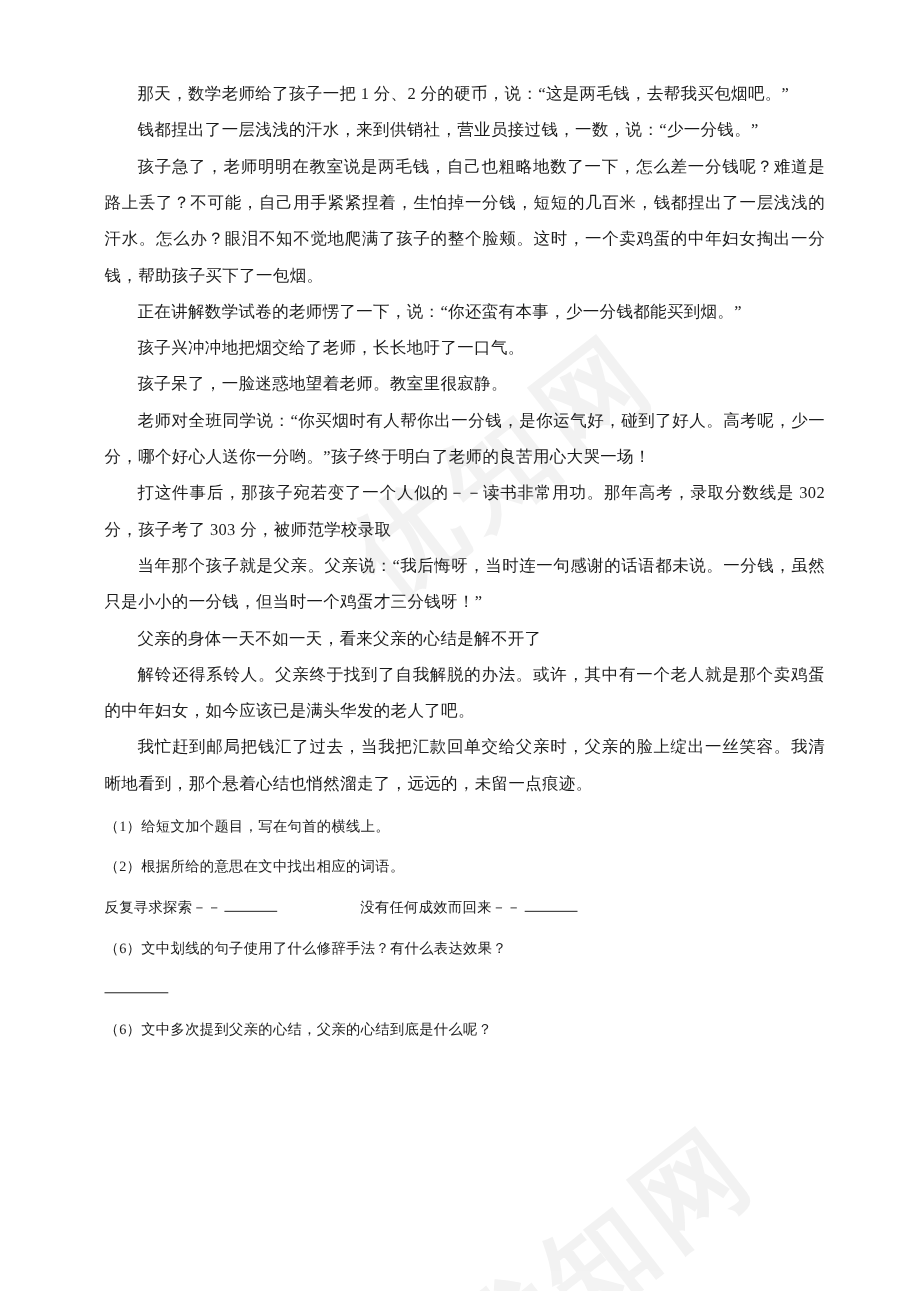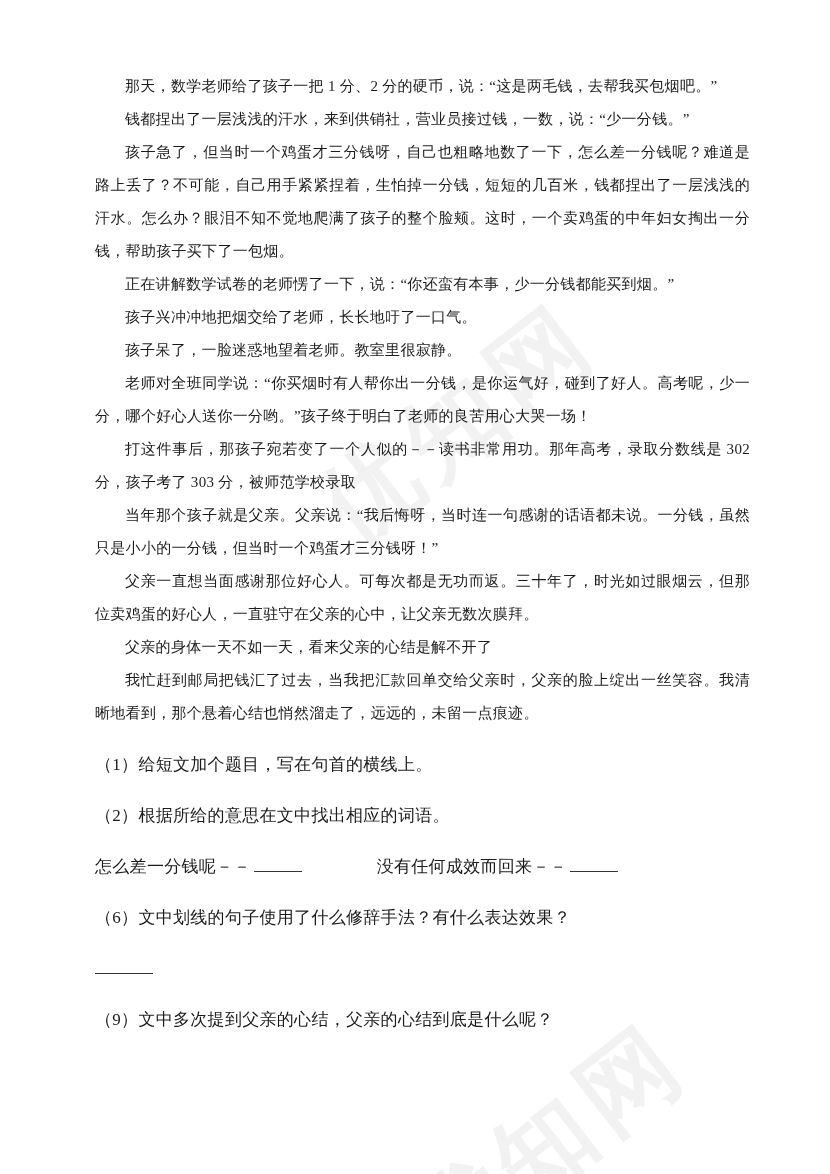--- a/index.html
+++ b/index.html
@@ -19,25 +19,25 @@
     z-index: 2;
   }
   .para {
     font-size: 15px;
     line-height: 33px;
     text-align: justify;
     text-indent: 2em;
     letter-spacing: 0.3px;
   }
   .q {
-    font-size: 17px;
+    font-size: 13px;
     line-height: 33px;
     text-align: justify;
     letter-spacing: 0.3px;
-    margin-top: 18px;
+    margin-top: 4px;
   }
   .blank {
     display: inline-block;
     width: 48px;
     height: 14px;
     border-bottom: 1px solid #333;
     vertical-align: baseline;
     margin: 0 3px;
   }
   .blank.long { width: 58px; margin-left: 0; }
@@ -60,39 +60,39 @@
 </head>
 <body>
 
 <div class="watermark" id="wm1">优知网</div>
 <div class="watermark" id="wm2">优知网</div>
 
 <div class="page">
 
   <p class="para">那天，数学老师给了孩子一把 1 分、2 分的硬币，说：“这是两毛钱，去帮我买包烟吧。”</p>
   <p class="para">钱都捏出了一层浅浅的汗水，来到供销社，营业员接过钱，一数，说：“少一分钱。”</p>
-  <p class="para">孩子急了，但当时一个鸡蛋才三分钱呀，自己也粗略地数了一下，怎么差一分钱呢？难道是路上丢了？不可能，自己用手紧紧捏着，生怕掉一分钱，短短的几百米，钱都捏出了一层浅浅的汗水。怎么办？眼泪不知不觉地爬满了孩子的整个脸颊。这时，一个卖鸡蛋的中年妇女掏出一分钱，帮助孩子买下了一包烟。</p>
+  <p class="para">孩子急了，老师明明在教室说是两毛钱，自己也粗略地数了一下，怎么差一分钱呢？难道是路上丢了？不可能，自己用手紧紧捏着，生怕掉一分钱，短短的几百米，钱都捏出了一层浅浅的汗水。怎么办？眼泪不知不觉地爬满了孩子的整个脸颊。这时，一个卖鸡蛋的中年妇女掏出一分钱，帮助孩子买下了一包烟。</p>
   <p class="para">正在讲解数学试卷的老师愣了一下，说：“你还蛮有本事，少一分钱都能买到烟。”</p>
   <p class="para">孩子兴冲冲地把烟交给了老师，长长地吁了一口气。</p>
   <p class="para">孩子呆了，一脸迷惑地望着老师。教室里很寂静。</p>
   <p class="para">老师对全班同学说：“你买烟时有人帮你出一分钱，是你运气好，碰到了好人。高考呢，少一分，哪个好心人送你一分哟。”孩子终于明白了老师的良苦用心大哭一场！</p>
   <p class="para">打这件事后，那孩子宛若变了一个人似的－－读书非常用功。那年高考，录取分数线是 302 分，孩子考了 303 分，被师范学校录取</p>
   <p class="para">当年那个孩子就是父亲。父亲说：“我后悔呀，当时连一句感谢的话语都未说。一分钱，虽然只是小小的一分钱，但当时一个鸡蛋才三分钱呀！”</p>
-  <p class="para">父亲一直想当面感谢那位好心人。可每次都是无功而返。三十年了，时光如过眼烟云，但那位卖鸡蛋的好心人，一直驻守在父亲的心中，让父亲无数次膜拜。</p>
   <p class="para">父亲的身体一天不如一天，看来父亲的心结是解不开了</p>
+  <p class="para">解铃还得系铃人。父亲终于找到了自我解脱的办法。或许，其中有一个老人就是那个卖鸡蛋的中年妇女，如今应该已是满头华发的老人了吧。</p>
   <p class="para">我忙赶到邮局把钱汇了过去，当我把汇款回单交给父亲时，父亲的脸上绽出一丝笑容。我清晰地看到，那个悬着心结也悄然溜走了，远远的，未留一点痕迹。</p>
 
   <p class="q">（1）给短文加个题目，写在句首的横线上。</p>
   <p class="q">（2）根据所给的意思在文中找出相应的词语。</p>
 
   <div class="q">
-    <span>怎么差一分钱呢－－</span><span class="blank"></span><span class="gap"></span><span>没有任何成效而回来－－</span><span class="blank"></span>
+    <span>反复寻求探索－－</span><span class="blank"></span><span class="gap"></span><span>没有任何成效而回来－－</span><span class="blank"></span>
   </div>
 
   <p class="q">（6）文中划线的句子使用了什么修辞手法？有什么表达效果？</p>
 
   <div class="q">
     <span class="blank long"></span>
   </div>
 
-  <p class="q">（9）文中多次提到父亲的心结，父亲的心结到底是什么呢？</p>
+  <p class="q">（6）文中多次提到父亲的心结，父亲的心结到底是什么呢？</p>
 
 </div>
 
 </body></html>

